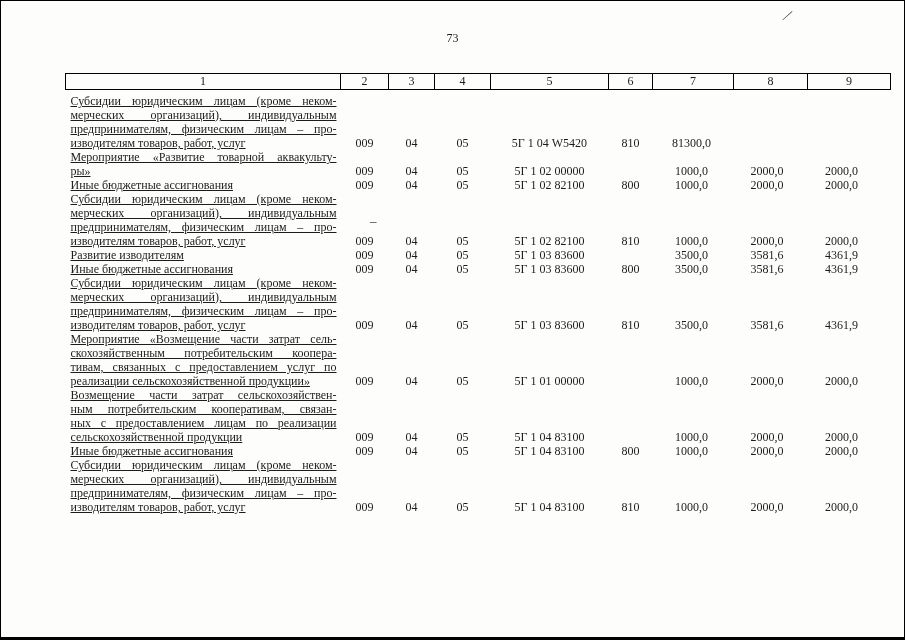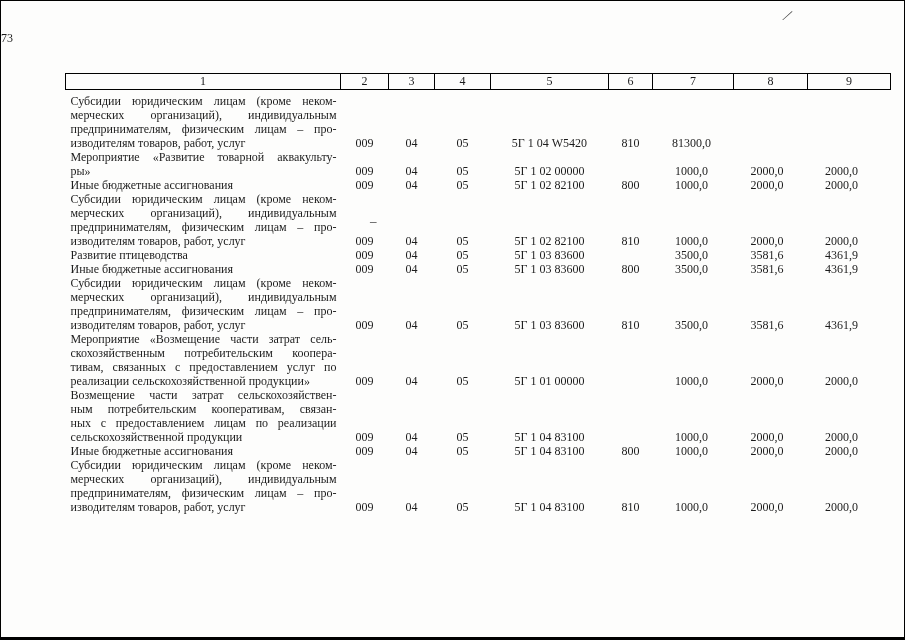--- a/index.html
+++ b/index.html
@@ -17,20 +17,21 @@
     border-bottom-width: 3px;
     font-family: "Liberation Serif", "DejaVu Serif", serif;
     color: #1c1c1c;
     overflow: hidden;
   }
   .pagenum {
     position: absolute;
     top: 30px;
     left: 0;
     width: 100%;
+    text-align: center;
     font-size: 12px;
   }
   .tick {
     position: absolute;
     top: 6px;
     left: 785px;
     font-size: 16px;
     color: #333;
     transform: rotate(12deg);
   }
@@ -64,20 +65,21 @@
     line-height: 14px;
     vertical-align: bottom;
     overflow: hidden;
   }
   tbody tr:first-child td { padding-top: 4px; }
   td.name {
     vertical-align: top;
     text-align: left;
     padding-left: 5px;
     padding-right: 4px;
+    text-decoration: underline;
   }
   .nline { }
   .just {
     text-align: justify;
     text-align-last: justify;
   }
   td.c { text-align: center; }
   td.r { text-align: center; }
   td.col7 { padding-right: 3px; }
   td.col8 { padding-right: 7px; }
@@ -171,21 +173,21 @@
           <td class="c col3">04</td>
           <td class="c col4">05</td>
           <td class="c col5">5Г 1 02 82100</td>
           <td class="c col6">810</td>
           <td class="r col7">1000,0</td>
           <td class="r col8">2000,0</td>
           <td class="r col9">2000,0</td>
         </tr>
         <tr>
           <td class="name">
-            <div class="nline">Развитие птицеводства</div>
+            <div class="nline">Развитие изводителям</div>
           </td>
           <td class="c col2">009</td>
           <td class="c col3">04</td>
           <td class="c col4">05</td>
           <td class="c col5">5Г 1 03 83600</td>
           <td class="c col6"></td>
           <td class="r col7">3500,0</td>
           <td class="r col8">3581,6</td>
           <td class="r col9">4361,9</td>
         </tr>

